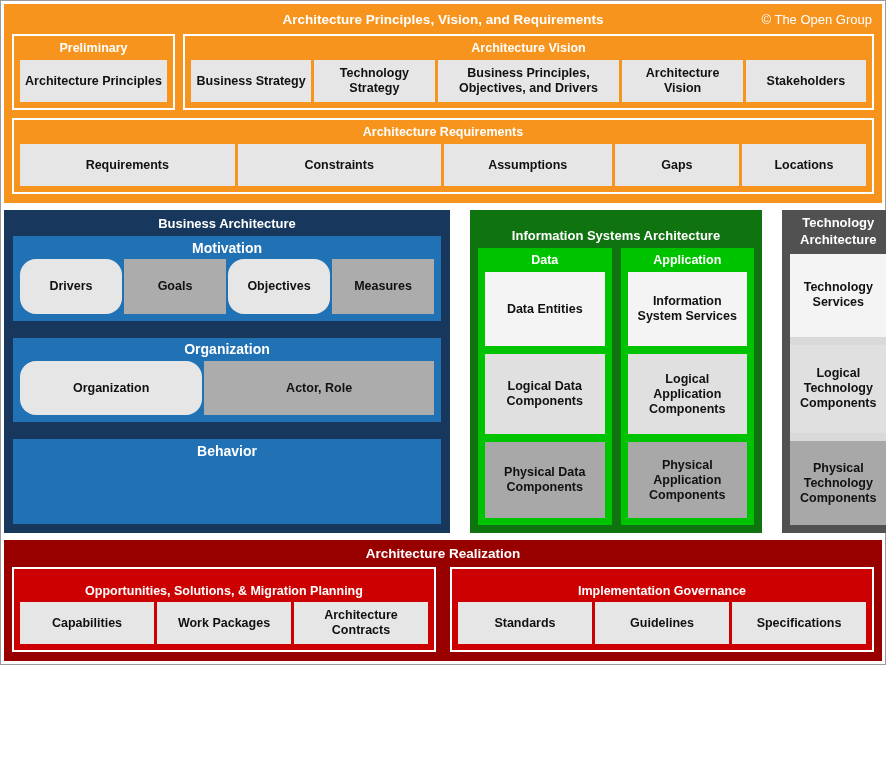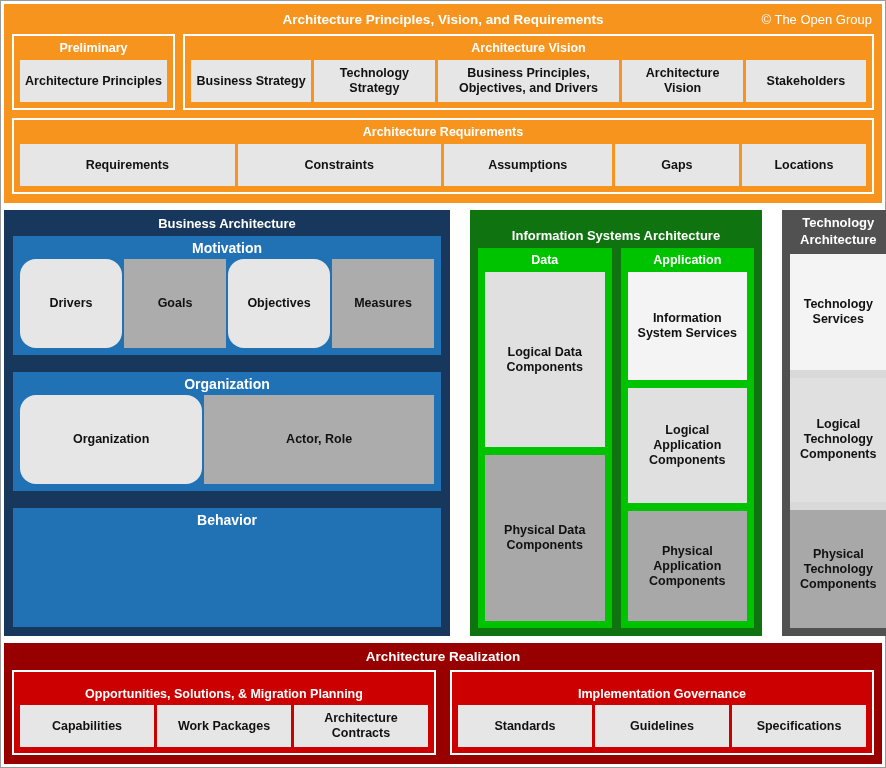--- a/index.html
+++ b/index.html
@@ -1,20 +1,20 @@
 <!DOCTYPE html>
 <html style="--orange: #F7941D; --navy: #17375C; --blue: #2171B5; --dark-green: #0F730F; --green: #00C300; --dark-gray: #515151; --tech-panel: #D9D9D9; --dark-red: #980000; --red: #CC0000; --cell-light: #E6E6E6; --cell-mid: #ACACAC; --stack-top: #F4F4F4; --stack-mid: #E0E0E0; --stack-bottom: #A8A8A8;"><head>
 <meta charset="utf-8">
 <style>
   * { box-sizing: border-box; margin: 0; padding: 0; }
   html, body { background: #fff; }
   body { font-family: "Liberation Sans", sans-serif; }
 
   .page {
-    width: 886px; height: 768px;
+    width: 886px; height: 665px;
     background: #fff;
     border: 1px solid #9b9b9b;
     padding: 3px;
     display: flex; flex-direction: column; gap: 7px;
   }
 
   
   .cell {
     display: flex; align-items: center; justify-content: center;
     text-align: center; font-weight: bold; font-size: 12.5px;
@@ -171,20 +171,21 @@
       </div>
     </section>
 
     <section class="panel infosys">
       <div class="panel-title">Information Systems Architecture</div>
       <div class="iscols">
 
         <div class="iscol">
           <div class="iscol-title">Data</div>
           <div class="stack">
+            <div class="cell s1">Data Entities</div>
             <div class="cell s2">Logical Data Components</div>
             <div class="cell s3">Physical Data Components</div>
           </div>
         </div>
 
         <div class="iscol">
           <div class="iscol-title">Application</div>
           <div class="stack">
             <div class="cell s1">Information System Services</div>
             <div class="cell s2">Logical Application Components</div>

